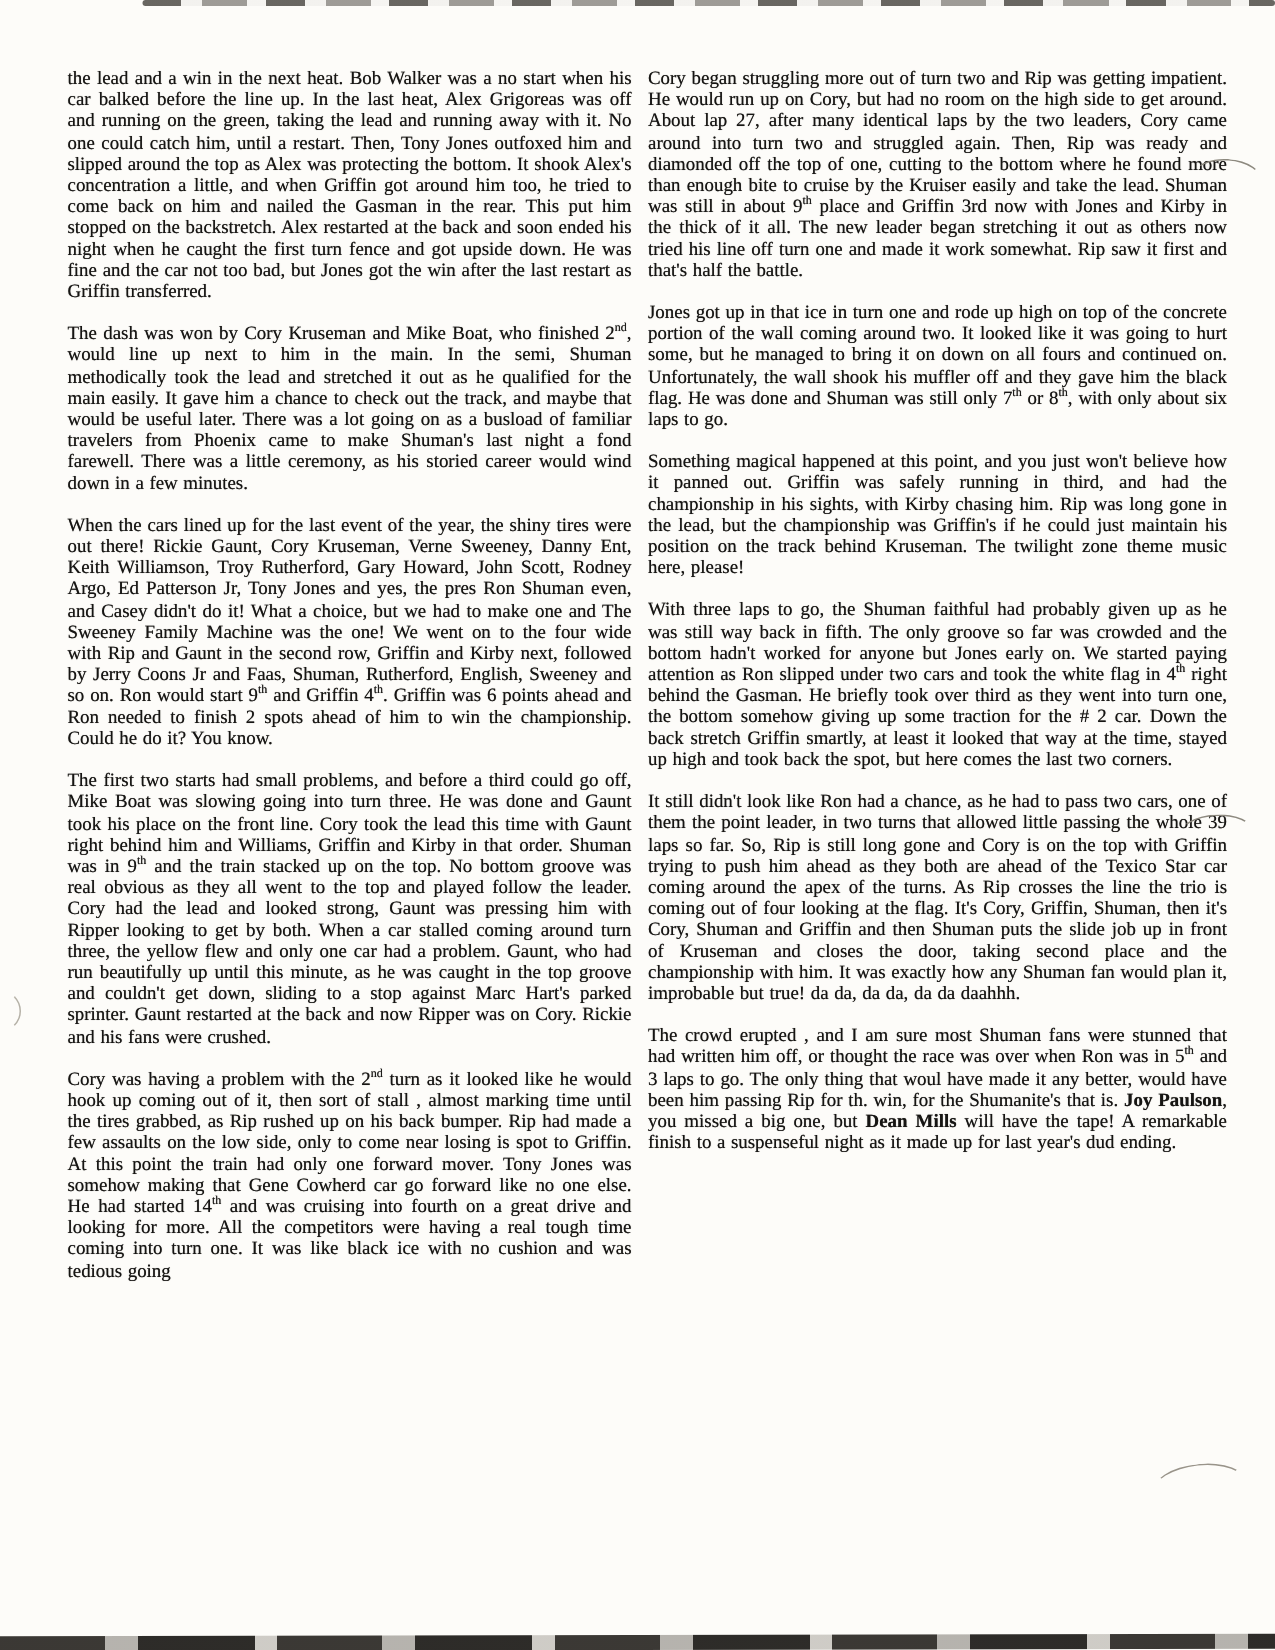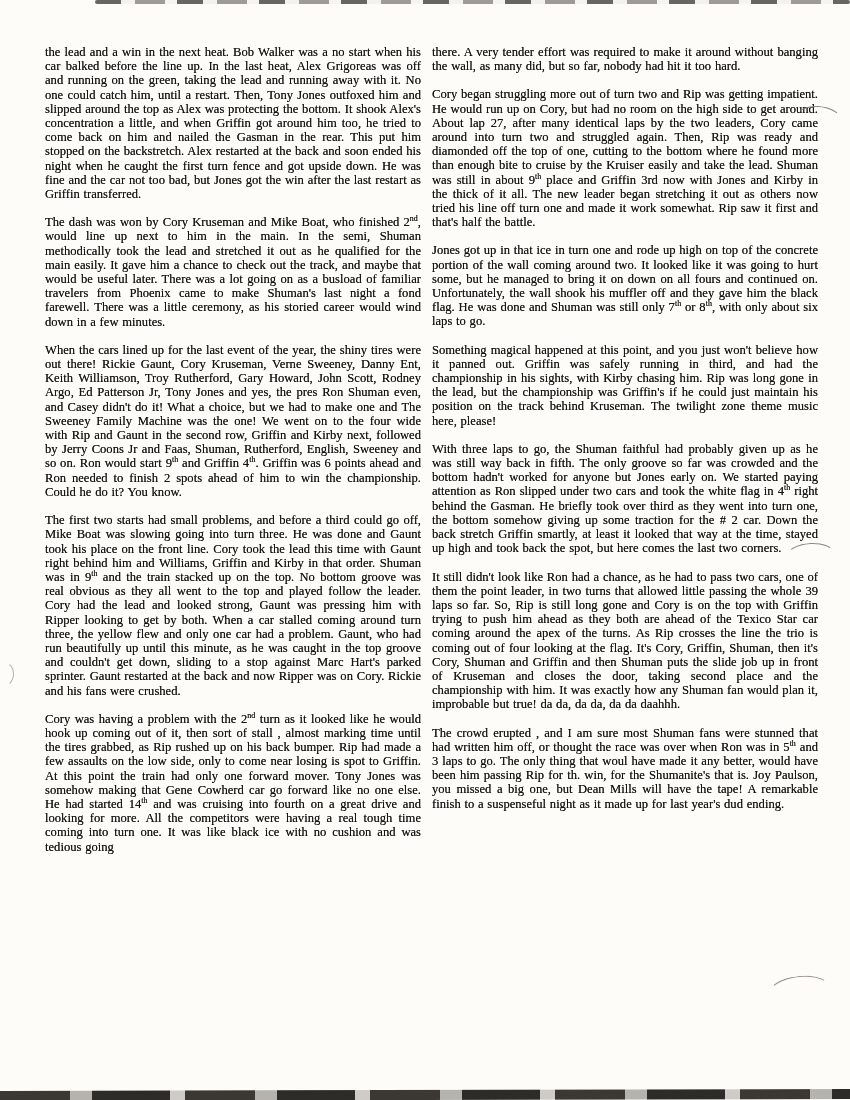--- a/index.html
+++ b/index.html
@@ -29,21 +29,21 @@
     margin: 0 0 14px 0;
     word-spacing: 0.6px;
     text-shadow: 0 0 0.45px rgba(20,18,15,0.75);
   }
   .para sup {
     font-size: 8px;
     line-height: 0;
     vertical-align: super;
     font-family: Liberation Serif, serif;
   }
-  .para b { font-weight: normal; }
+  .para b { font-weight: bold; }
 
   
   .scan-top {
     position: absolute;
     top: 0; left: 95px;
     width: 755px; height: 4px;
     background: repeating-linear-gradient(90deg,
       rgba(55,52,47,0.75) 0px, rgba(55,52,47,0.75) 26px,
       rgba(55,52,47,0.05) 26px, rgba(55,52,47,0.05) 40px,
       rgba(80,76,70,0.55) 40px, rgba(80,76,70,0.55) 70px,
@@ -81,21 +81,20 @@
 
   <div class="col col-left">
       <p class="para"><span>the lead and a win in the next heat.  Bob Walker was a no start when his car balked before the line up. In the last heat, Alex Grigoreas was off and running on the green, taking the lead and running away with it. No one could catch him, until a restart. Then, Tony Jones outfoxed him and slipped around the top as Alex was protecting the bottom. It shook Alex's concentration a little, and when Griffin got around him too, he tried to come back on him and nailed the Gasman in the rear. This put him stopped on the backstretch. Alex restarted at the back and soon ended his night when he caught the first turn fence and got upside down. He was fine and the car not too bad, but Jones got the win after the last restart as Griffin transferred.</span></p>
       <p class="para"><span>The dash was won by Cory Kruseman and Mike Boat, who finished 2</span><sup>nd</sup><span>,  would line up next to him in the main. In the semi, Shuman methodically took the lead and stretched it out as he qualified for the main easily. It gave him a chance to check out the track, and maybe that would be useful later.  There was a lot going on as a busload of familiar travelers from Phoenix came to make Shuman's last night a fond farewell. There was a little ceremony, as his storied career would wind down in a few minutes.</span></p>
       <p class="para"><span>When the cars lined up for the last event of the year, the shiny tires were out there! Rickie Gaunt, Cory Kruseman, Verne Sweeney, Danny Ent, Keith Williamson, Troy Rutherford, Gary Howard, John Scott, Rodney Argo, Ed Patterson Jr, Tony Jones and yes, the pres Ron Shuman even, and Casey didn't do it! What a choice, but we had to make one and The Sweeney Family Machine was the one! We went on to the four wide with Rip and Gaunt in the second row, Griffin and Kirby next, followed by Jerry Coons Jr and Faas, Shuman, Rutherford, English, Sweeney and so on. Ron would start 9</span><sup>th</sup><span> and Griffin 4</span><sup>th</sup><span>. Griffin was 6 points ahead and Ron needed to finish 2 spots ahead of him to win the championship. Could he do it? You know.</span></p>
       <p class="para"><span>The first two starts had small problems, and before a third could go off, Mike Boat was slowing going into turn three. He was done and Gaunt took his place on the front line. Cory took the lead this time with Gaunt right behind him and Williams, Griffin and Kirby in that order. Shuman was in 9</span><sup>th</sup><span> and the train stacked up on the top. No bottom groove was real obvious as they all went to the top and played follow the leader. Cory had the lead and looked strong, Gaunt was pressing him with Ripper looking to get by both. When a car stalled coming around turn three, the yellow flew and only one car had a problem. Gaunt, who had run beautifully up until this minute, as he was caught in the top groove and couldn't get down, sliding to a stop against Marc Hart's parked sprinter. Gaunt restarted at the back and now Ripper was on Cory. Rickie and his fans were crushed.</span></p>
       <p class="para"><span>Cory was having a problem with the 2</span><sup>nd</sup><span> turn as it looked like he would hook up coming out of it, then sort of stall , almost marking time until the tires grabbed, as Rip rushed up on his back bumper. Rip had made a few assaults on the low side, only to come near losing is spot to Griffin. At this point the train had only one forward mover.  Tony Jones was somehow making that Gene Cowherd car go forward like no one else. He had started 14</span><sup>th</sup><span> and was cruising into fourth on a great drive and looking for more. All the competitors were having a real tough time coming into turn one. It was like black ice with no cushion and was tedious going</span></p>
     </div>
 
   <div class="col col-right">
-      <p class="para"><span>there. A very tender effort was required to make it around without banging the wall, as many did, but so far, nobody had hit it too hard.</span></p>
       <p class="para"><span>Cory began struggling more out of turn two and Rip was getting impatient. He would run up on Cory, but had no room on the high side to get around. About lap 27, after many identical laps by the two leaders, Cory came around into turn two and struggled again. Then, Rip was ready and diamonded off the top of one, cutting to the bottom where he found more than enough bite to cruise by the Kruiser easily and take the lead. Shuman was still in about 9</span><sup>th</sup><span> place and Griffin 3rd now with Jones and Kirby in the thick of it all. The new leader began stretching it out as others now tried his line off turn one and made it work somewhat. Rip saw it first and that's half the battle.</span></p>
       <p class="para"><span>Jones got up in that ice in turn one and rode up high on top of the concrete portion of the wall coming around two. It looked like it was going to hurt some, but he managed to bring it on down on all fours and continued on.  Unfortunately, the wall shook his muffler off and they gave him the black flag. He was done and Shuman was still only 7</span><sup>th</sup><span> or 8</span><sup>th</sup><span>, with only about six laps to go.</span></p>
       <p class="para"><span>Something magical happened at this point, and you just won't believe how it panned out. Griffin was safely running in third, and had the championship in his sights, with Kirby chasing him. Rip was long gone in the lead, but the championship was Griffin's if he could just maintain his position on the track behind Kruseman. The twilight zone theme music here, please!</span></p>
       <p class="para"><span>With three laps to go, the Shuman faithful had probably given up as he was still way back in fifth. The only groove so far was crowded and the bottom hadn't worked for anyone but Jones early on. We started paying attention as Ron slipped under two cars and took the white flag in 4</span><sup>th</sup><span> right behind the Gasman. He briefly took over third as they went into turn one, the bottom somehow giving up some traction for the # 2 car. Down the back stretch Griffin smartly, at least it looked that way at the time, stayed up high and took back the spot, but here comes the last two corners.</span></p>
       <p class="para"><span>It still didn't look like Ron had a chance, as he had to pass two cars, one of them the point leader, in two turns that allowed little passing the whole 39 laps so far. So, Rip is still long gone and Cory is on the top with Griffin trying to push him ahead as they both are ahead of the Texico Star car coming around the apex of the turns. As Rip crosses the line the trio is coming out of four looking at the flag. It's Cory, Griffin, Shuman, then it's Cory, Shuman and Griffin and then Shuman puts the slide job up in front of Kruseman and closes the door, taking second place and the championship with him. It was exactly how any Shuman fan would plan it, improbable but true! da da, da da, da da daahhh.</span></p>
       <p class="para"><span>The crowd erupted , and I am sure most Shuman fans were stunned that had written him off, or thought the race was over when Ron was in 5</span><sup>th</sup><span> and 3 laps to go. The only thing that woul have made it any better, would have been him passing Rip for th. win, for the Shumanite's that is. </span><b>Joy Paulson</b><span>, you missed a big one, but </span><b>Dean Mills</b><span> will have the tape! A remarkable finish to a suspenseful night as it made up for last year's dud ending.</span></p>
     </div>
 
   <div class="curl curl-1"></div>
   <div class="curl curl-2"></div>

